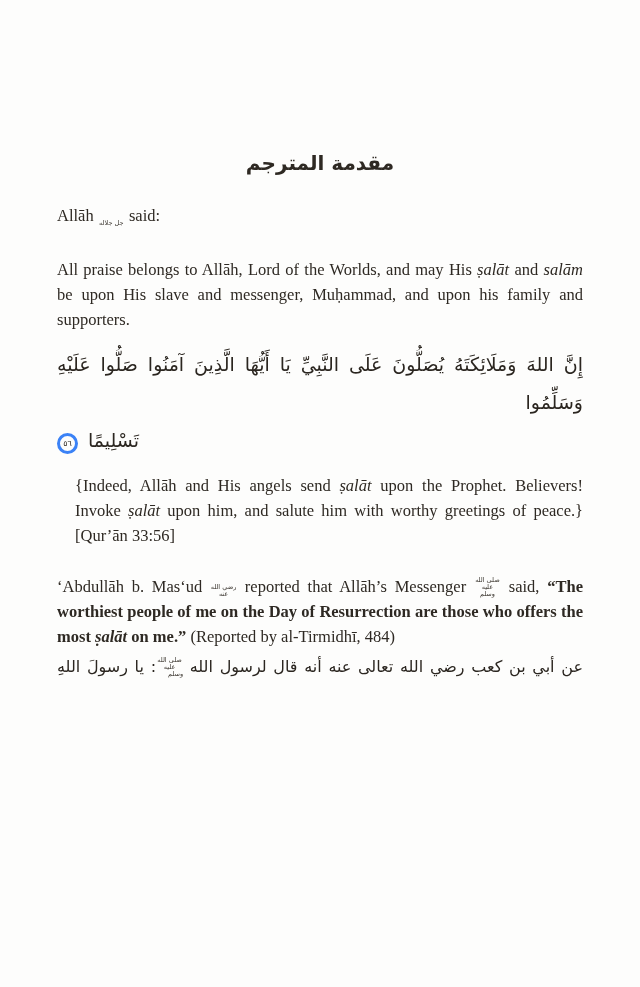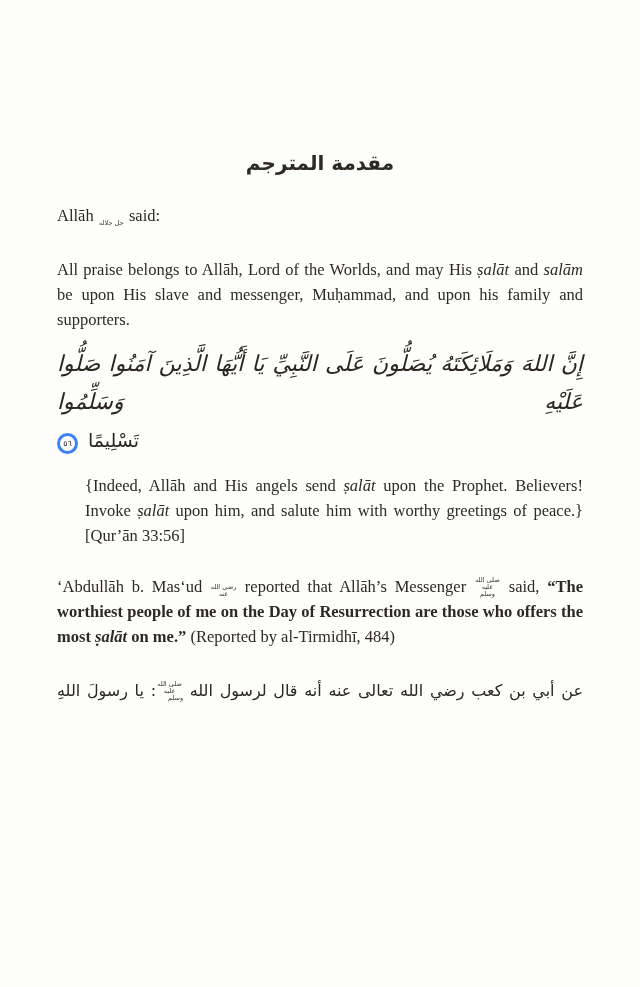--- a/index.html
+++ b/index.html
@@ -38,21 +38,21 @@
   .body {
     margin: 0;
     font-size: 16.5px;
     line-height: 25px;
   }
   .just { text-align: justify; }
   .intro { margin-top: 29px; }
   .allah-said { margin-top: 27px; }
   .trans {
     margin-top: 14px;
-    margin-left: 28px;
+    margin-left: 18px;
     text-align: justify;
   }
   .hadith-en { margin-top: 13px; }
 
   .i  { font-style: italic; }
   .b  { font-weight: bold; }
   .bi { font-weight: bold; font-style: italic; }
 
   
   .stamp {
@@ -73,23 +73,22 @@
   .arabic {
     direction: rtl;
     font-family: "DejaVu Sans", "Liberation Sans", sans-serif;
     color: #2b2620;
   }
   .verse { margin-top: 13px; }
   .verse-l1 {
     direction: rtl;
     text-align: justify;
     text-align-last: justify;
-    font-size: 22px;
+    font-size: 19px;
     line-height: 38px;
-    font-style: italic;
   }
   .verse-l2 {
     direction: rtl;
     text-align: left;
     font-size: 19px;
     line-height: 38px;
   }
   .ayah {
     display: inline-block;
     width: 15px;
@@ -106,21 +105,20 @@
   .hadith-ar { margin-top: 26px; }
   .ar-line {
     direction: rtl;
     text-align: justify;
     text-align-last: justify;
     font-size: 16px;
     line-height: 40px;
   }
 
   .second-ar {
-    margin-top: 24px;
     direction: rtl;
     text-align: justify;
     text-align-last: justify;
     font-size: 16px;
     line-height: 36px;
   }
 </style>
 </head>
 <body>
 

